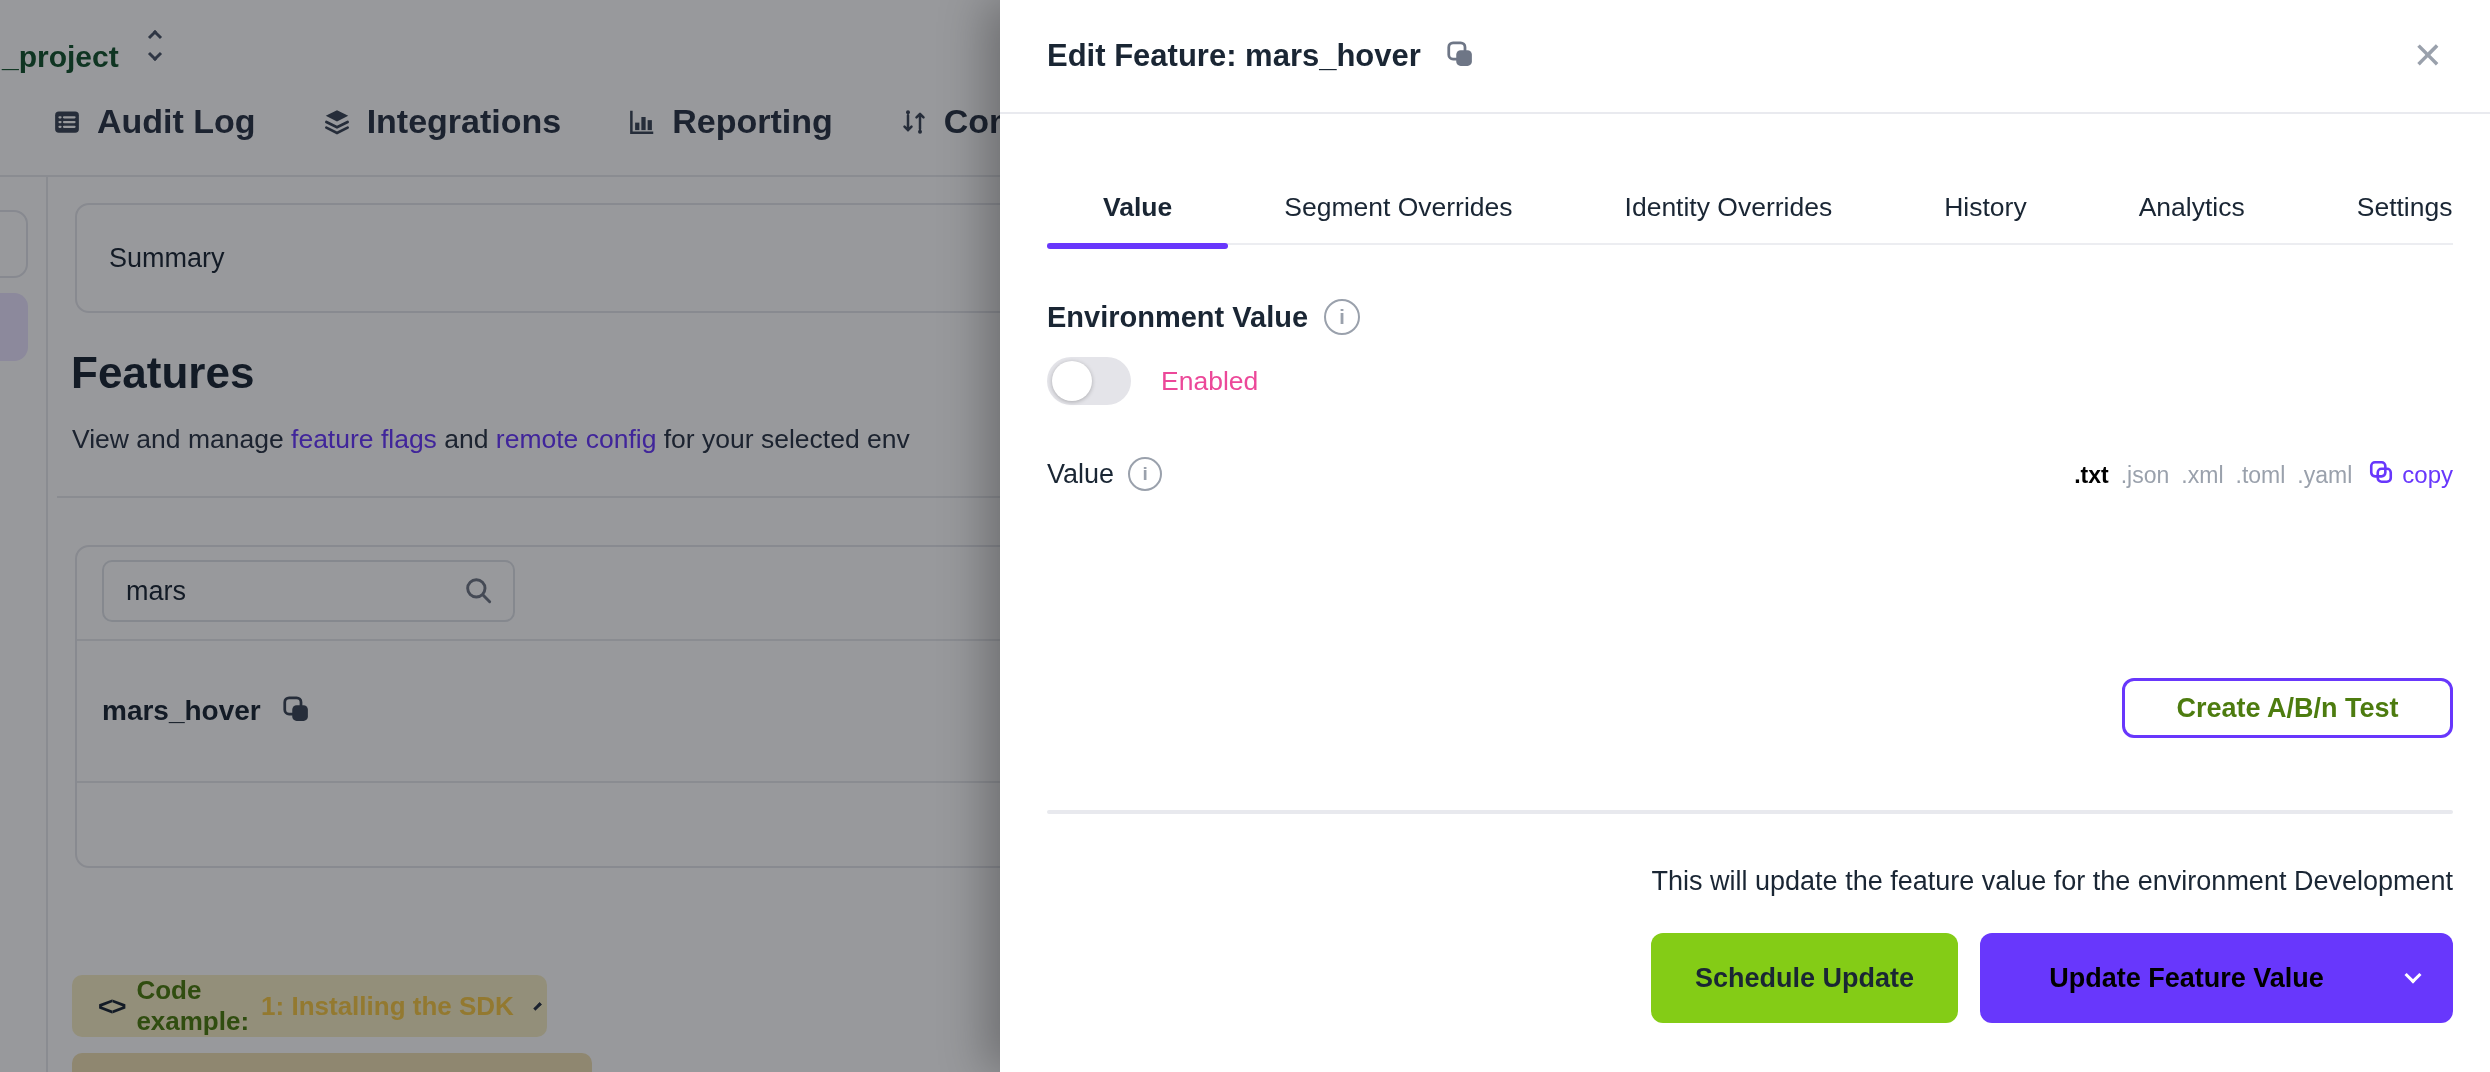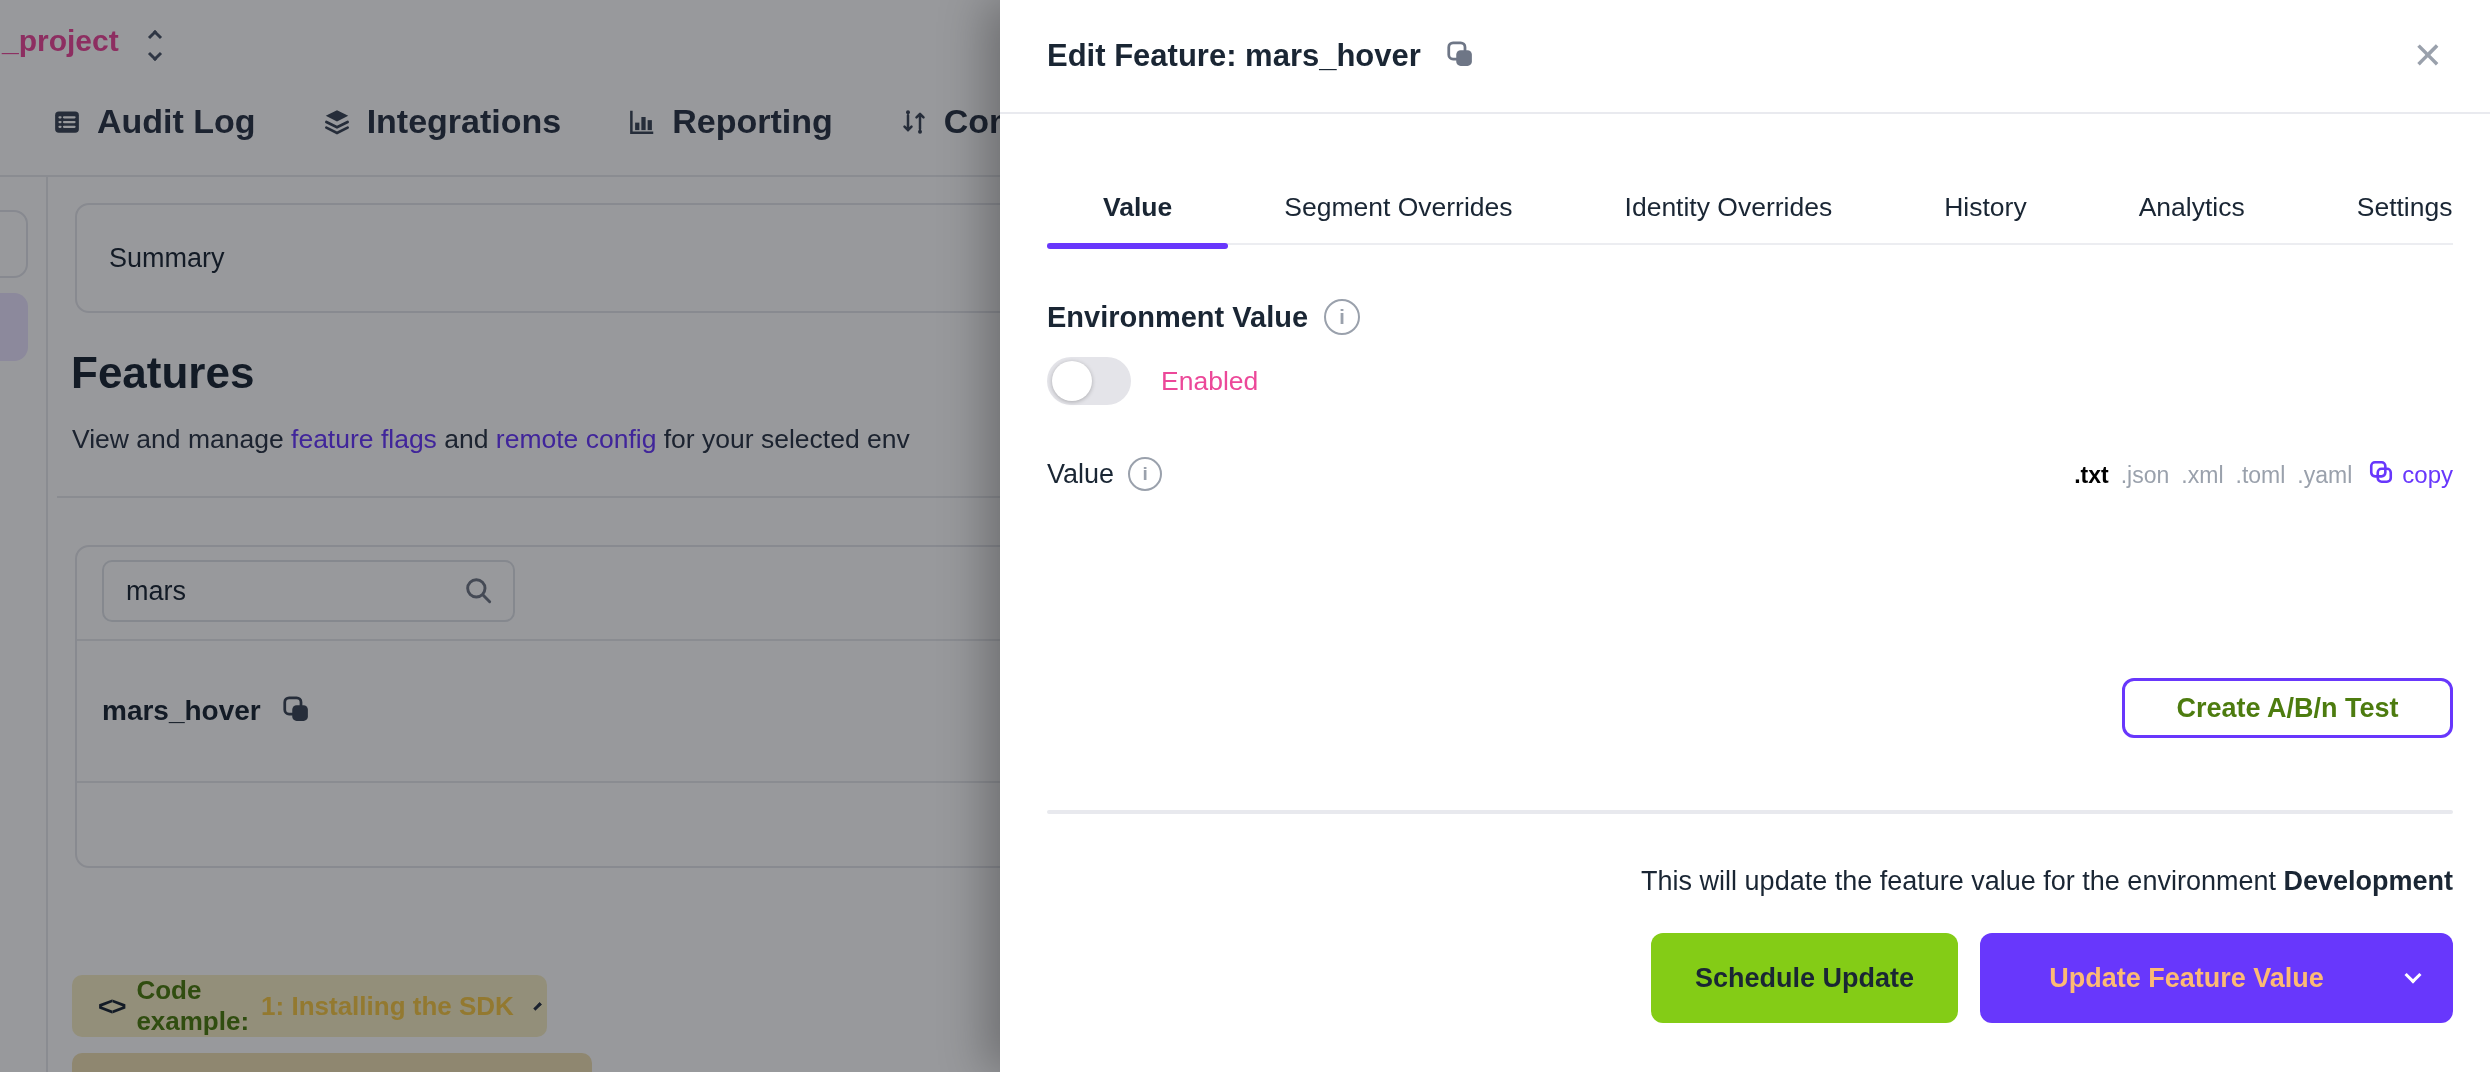--- a/index.html
+++ b/index.html
@@ -6,21 +6,21 @@
   html,body { width:2490px; height:1072px; overflow:hidden; }
   body {
     font-family:"Liberation Sans", sans-serif;
     color:#1A2634;
     background:#ffffff;
     position:relative;
   }
   
   .page { position:absolute; inset:0; z-index:1; }
 
-  .project-name{ position:absolute; left:2px; top:24px; font-size:30px; font-weight:700; color:#ec4899; }
+  .project-name{ position:absolute; left:2px; top:40px; font-size:30px; font-weight:700; color:#14532d; }
   .project-caret{ position:absolute; left:150px; top:32px; display:flex; flex-direction:column; gap:7px; align-items:center; }
   .chev{ display:inline-block; width:10px; height:10px; border-style:solid; border-color:#4A5568; border-width:3px 3px 0 0; }
   .chev.up{ transform:rotate(-45deg); }
   .chev.down{ transform:rotate(135deg); }
   .chev.right{ transform:rotate(45deg); width:9px; height:9px; border-width:3px 3px 0 0; }
 
   .topnav{ position:absolute; left:52px; top:102px; display:flex; gap:66px; align-items:center; }
   .topnav .nav-item{ display:flex; align-items:center; gap:15px; font-size:34px; font-weight:600; color:#2A3545; cursor:pointer; }
   .topnav svg{ display:block; }
 
@@ -87,25 +87,25 @@
   .copy-link{ display:flex; align-items:center; gap:8px; margin-left:16px; color:#6837FC; font-size:24px; cursor:pointer; }
 
   .value-input{ display:block; margin:17px 37px 0 47px; width:1406px; height:116px; border:2px solid #E6E8EC; border-radius:10px; font-family:inherit; font-size:26px; color:#1A2634; padding:40px 20px 0 44px; resize:none; outline:none; }
   .value-input::placeholder{ color:#A6ADBB; }
 
   .abn-btn{ position:absolute; right:37px; top:678px; width:331px; height:60px; background:#fff; border:3px solid #6837FC; border-radius:12px; color:#4d7c0f; font-family:inherit; font-size:27px; font-weight:700; cursor:pointer; }
 
   .panel-divider{ position:absolute; left:47px; right:37px; top:810px; height:4px; background:#E8E9EE; border-radius:2px; }
 
   .footer-note{ position:absolute; right:37px; top:866px; font-size:27px; color:#1A2634; white-space:nowrap; }
-  .footer-note b{ font-weight:700;margin-top:44px; }
+  .footer-note b{ font-weight:400;margin-top:44px; }
 
   .footer-btns{ position:absolute; right:37px; top:933px; display:flex; gap:22px; height:90px; }
   .schedule-btn{ height:90px; padding:0 44px; background:#84cc16; border:none; border-radius:12px; font-family:inherit; font-size:27px; font-weight:700; color:#1A2634; cursor:pointer; }
-  .update-btn{ height:90px; width:473px; background:#6837FC; border:none; border-radius:12px; font-family:inherit; font-size:27px; font-weight:700; color:#fdba74; cursor:pointer; position:relative; padding-right:60px; }
+  .update-btn{ height:90px; width:473px; background:#6837FC; border:none; border-radius:12px; font-family:inherit; font-size:27px; font-weight:700; color:#000000; cursor:pointer; position:relative; padding-right:60px; }
   .update-btn .chev{ position:absolute; right:34px; top:36px; width:12px; height:12px; border-color:#fff; border-width:3.5px 3.5px 0 0; transform:rotate(135deg); }
 </style>
 </head>
 <body>
 
 <div class="page">
 
   <div class="project-name">_project</div>
   <div class="project-caret">
     <span class="chev up"></span>

